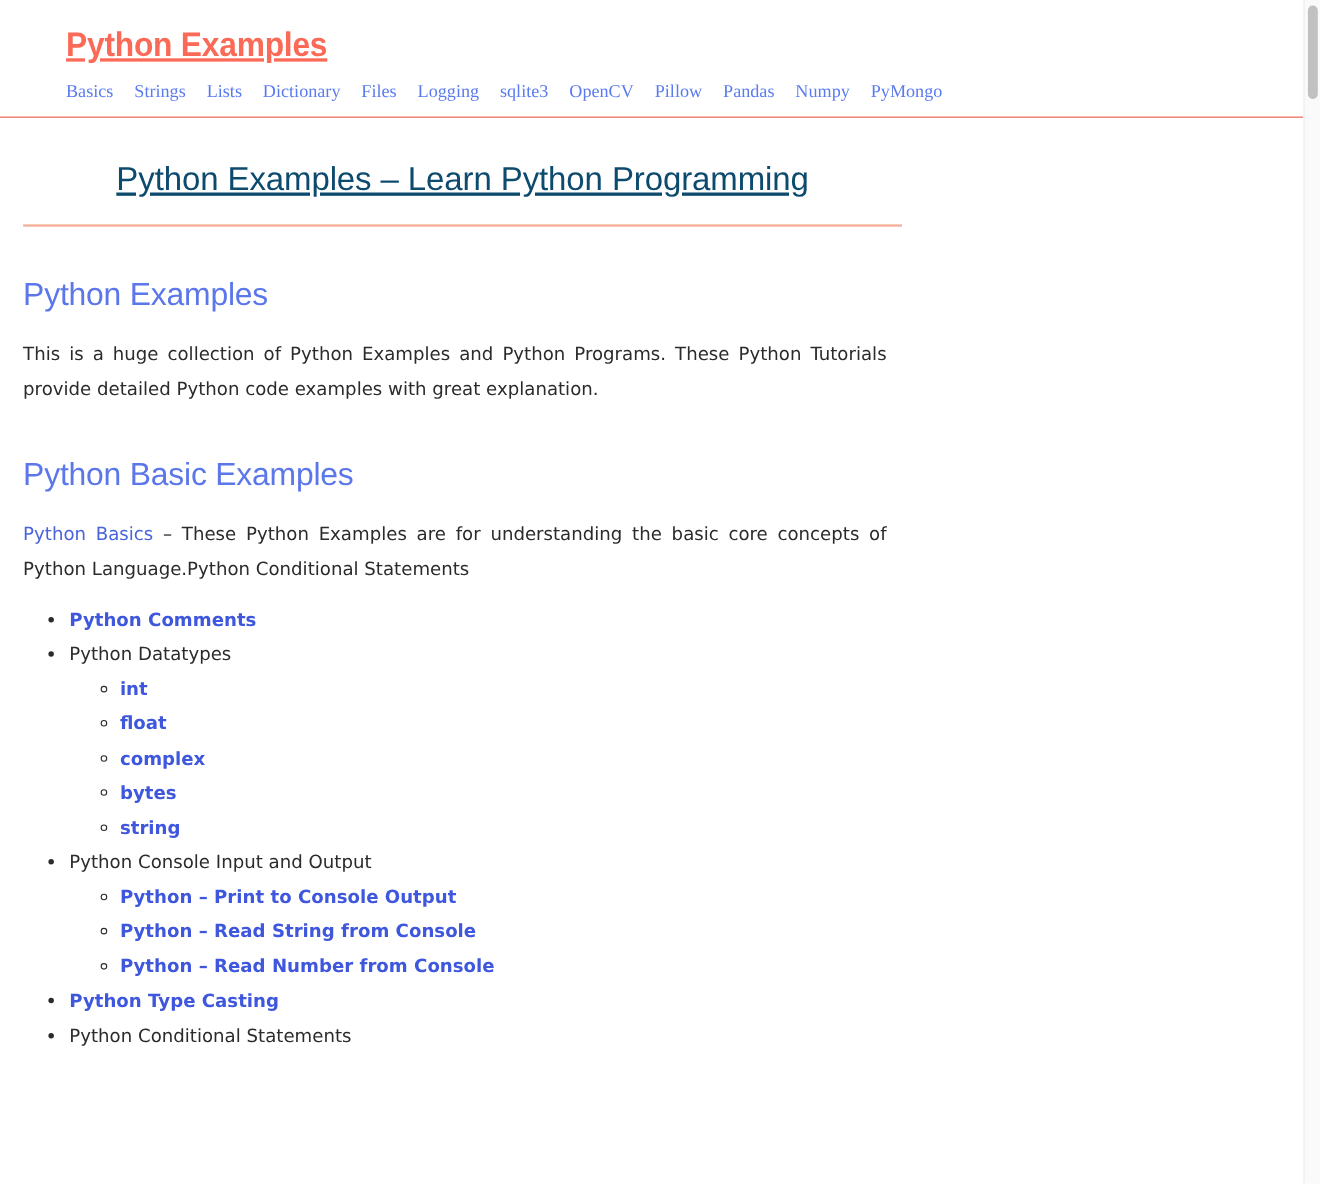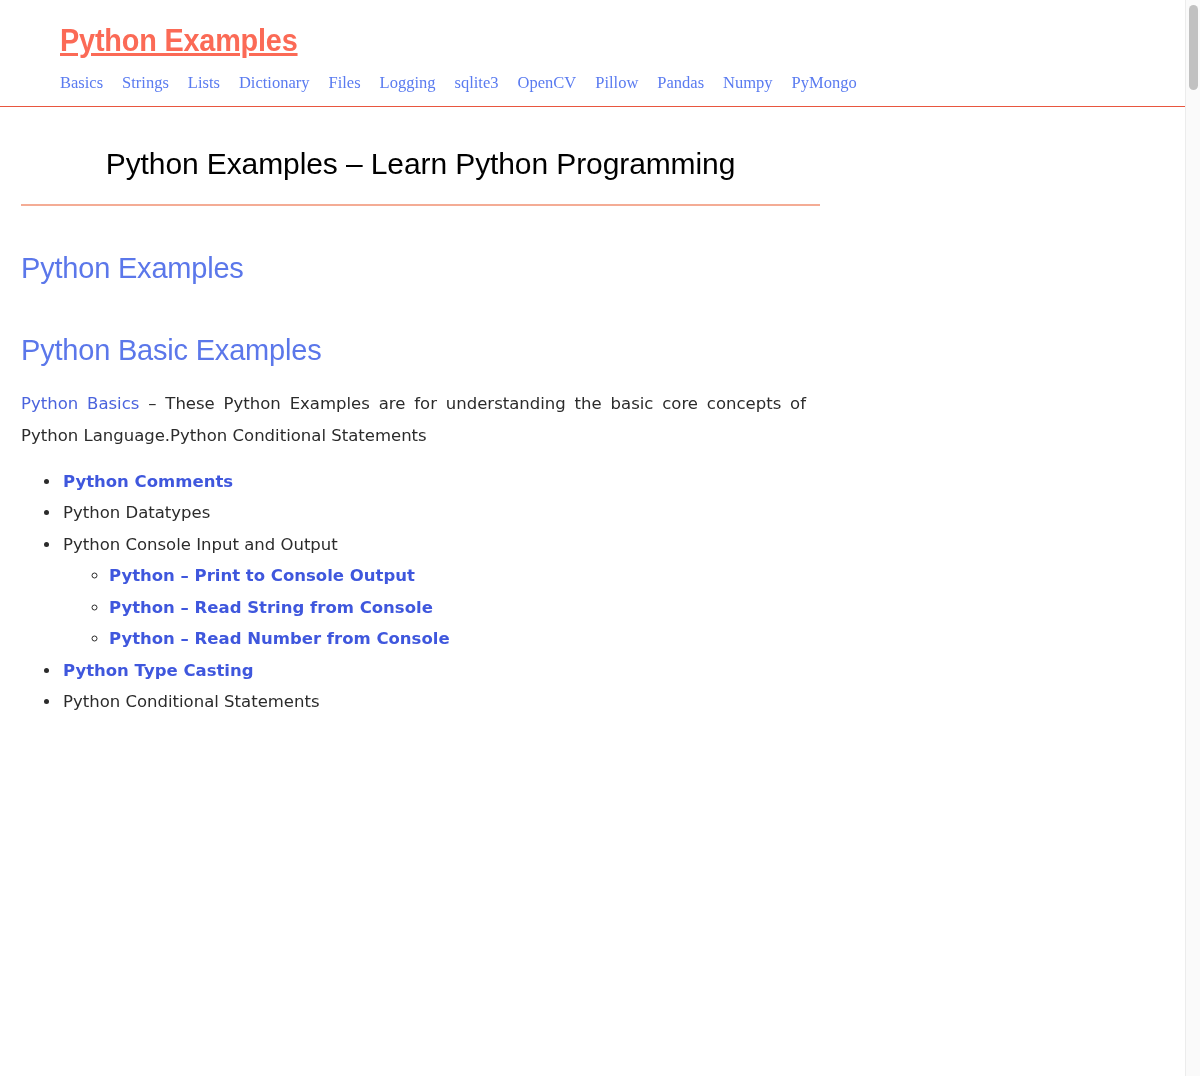--- a/index.html
+++ b/index.html
@@ -66,26 +66,27 @@
     width: 820px;
     margin: 0;
     padding: 0 0 0 21px;
   }
 
   .page-title {
     margin: 38px 0 0 0;
     padding: 0;
     font-size: 30px;
     font-weight: normal;
-    color: #000000;
+    color: #0c4a6e;
     text-align: center;
     letter-spacing: -0.1px;
     line-height: 1.25;
     font-family: "Liberation Sans Narrow", "Liberation Sans", sans-serif;
     width: 799px;
+    text-decoration: underline;
   }
   .title-rule {
     width: 799px;
     height: 2px;
     background: #f4ac95;
     border: 0;
     margin: 22px 0 0 0;
   }
 
   h2.section-heading {
@@ -192,33 +193,41 @@
     </nav>
   </header>
 
   <main class="content">
 
     <h1 class="page-title">Python Examples – Learn Python Programming</h1>
     <hr class="title-rule">
 
     <h2 class="section-heading">Python Examples</h2>
 
+    <p class="body-text">This is a huge collection of Python Examples and Python Programs. These Python Tutorials provide detailed Python code examples with great explanation.</p>
 
     <h2 class="section-heading">Python Basic Examples</h2>
 
     <p class="body-text"><a class="link" href="#">Python Basics</a><span> – These Python Examples are for understanding the basic core concepts of Python Language.Python Conditional Statements</span></p>
 
     <ul class="topic-list">
 
       <li>
         <a href="#">Python Comments</a>
       </li>
 
       <li>
         <span>Python Datatypes</span>
+        <ul>
+          <li><a href="#">int</a></li>
+          <li><a href="#">float</a></li>
+          <li><a href="#">complex</a></li>
+          <li><a href="#">bytes</a></li>
+          <li><a href="#">string</a></li>
+        </ul>
       </li>
 
       <li>
         <span>Python Console Input and Output</span>
         <ul>
           <li><a href="#">Python – Print to Console Output</a></li>
           <li><a href="#">Python – Read String from Console</a></li>
           <li><a href="#">Python – Read Number from Console</a></li>
         </ul>
       </li>

